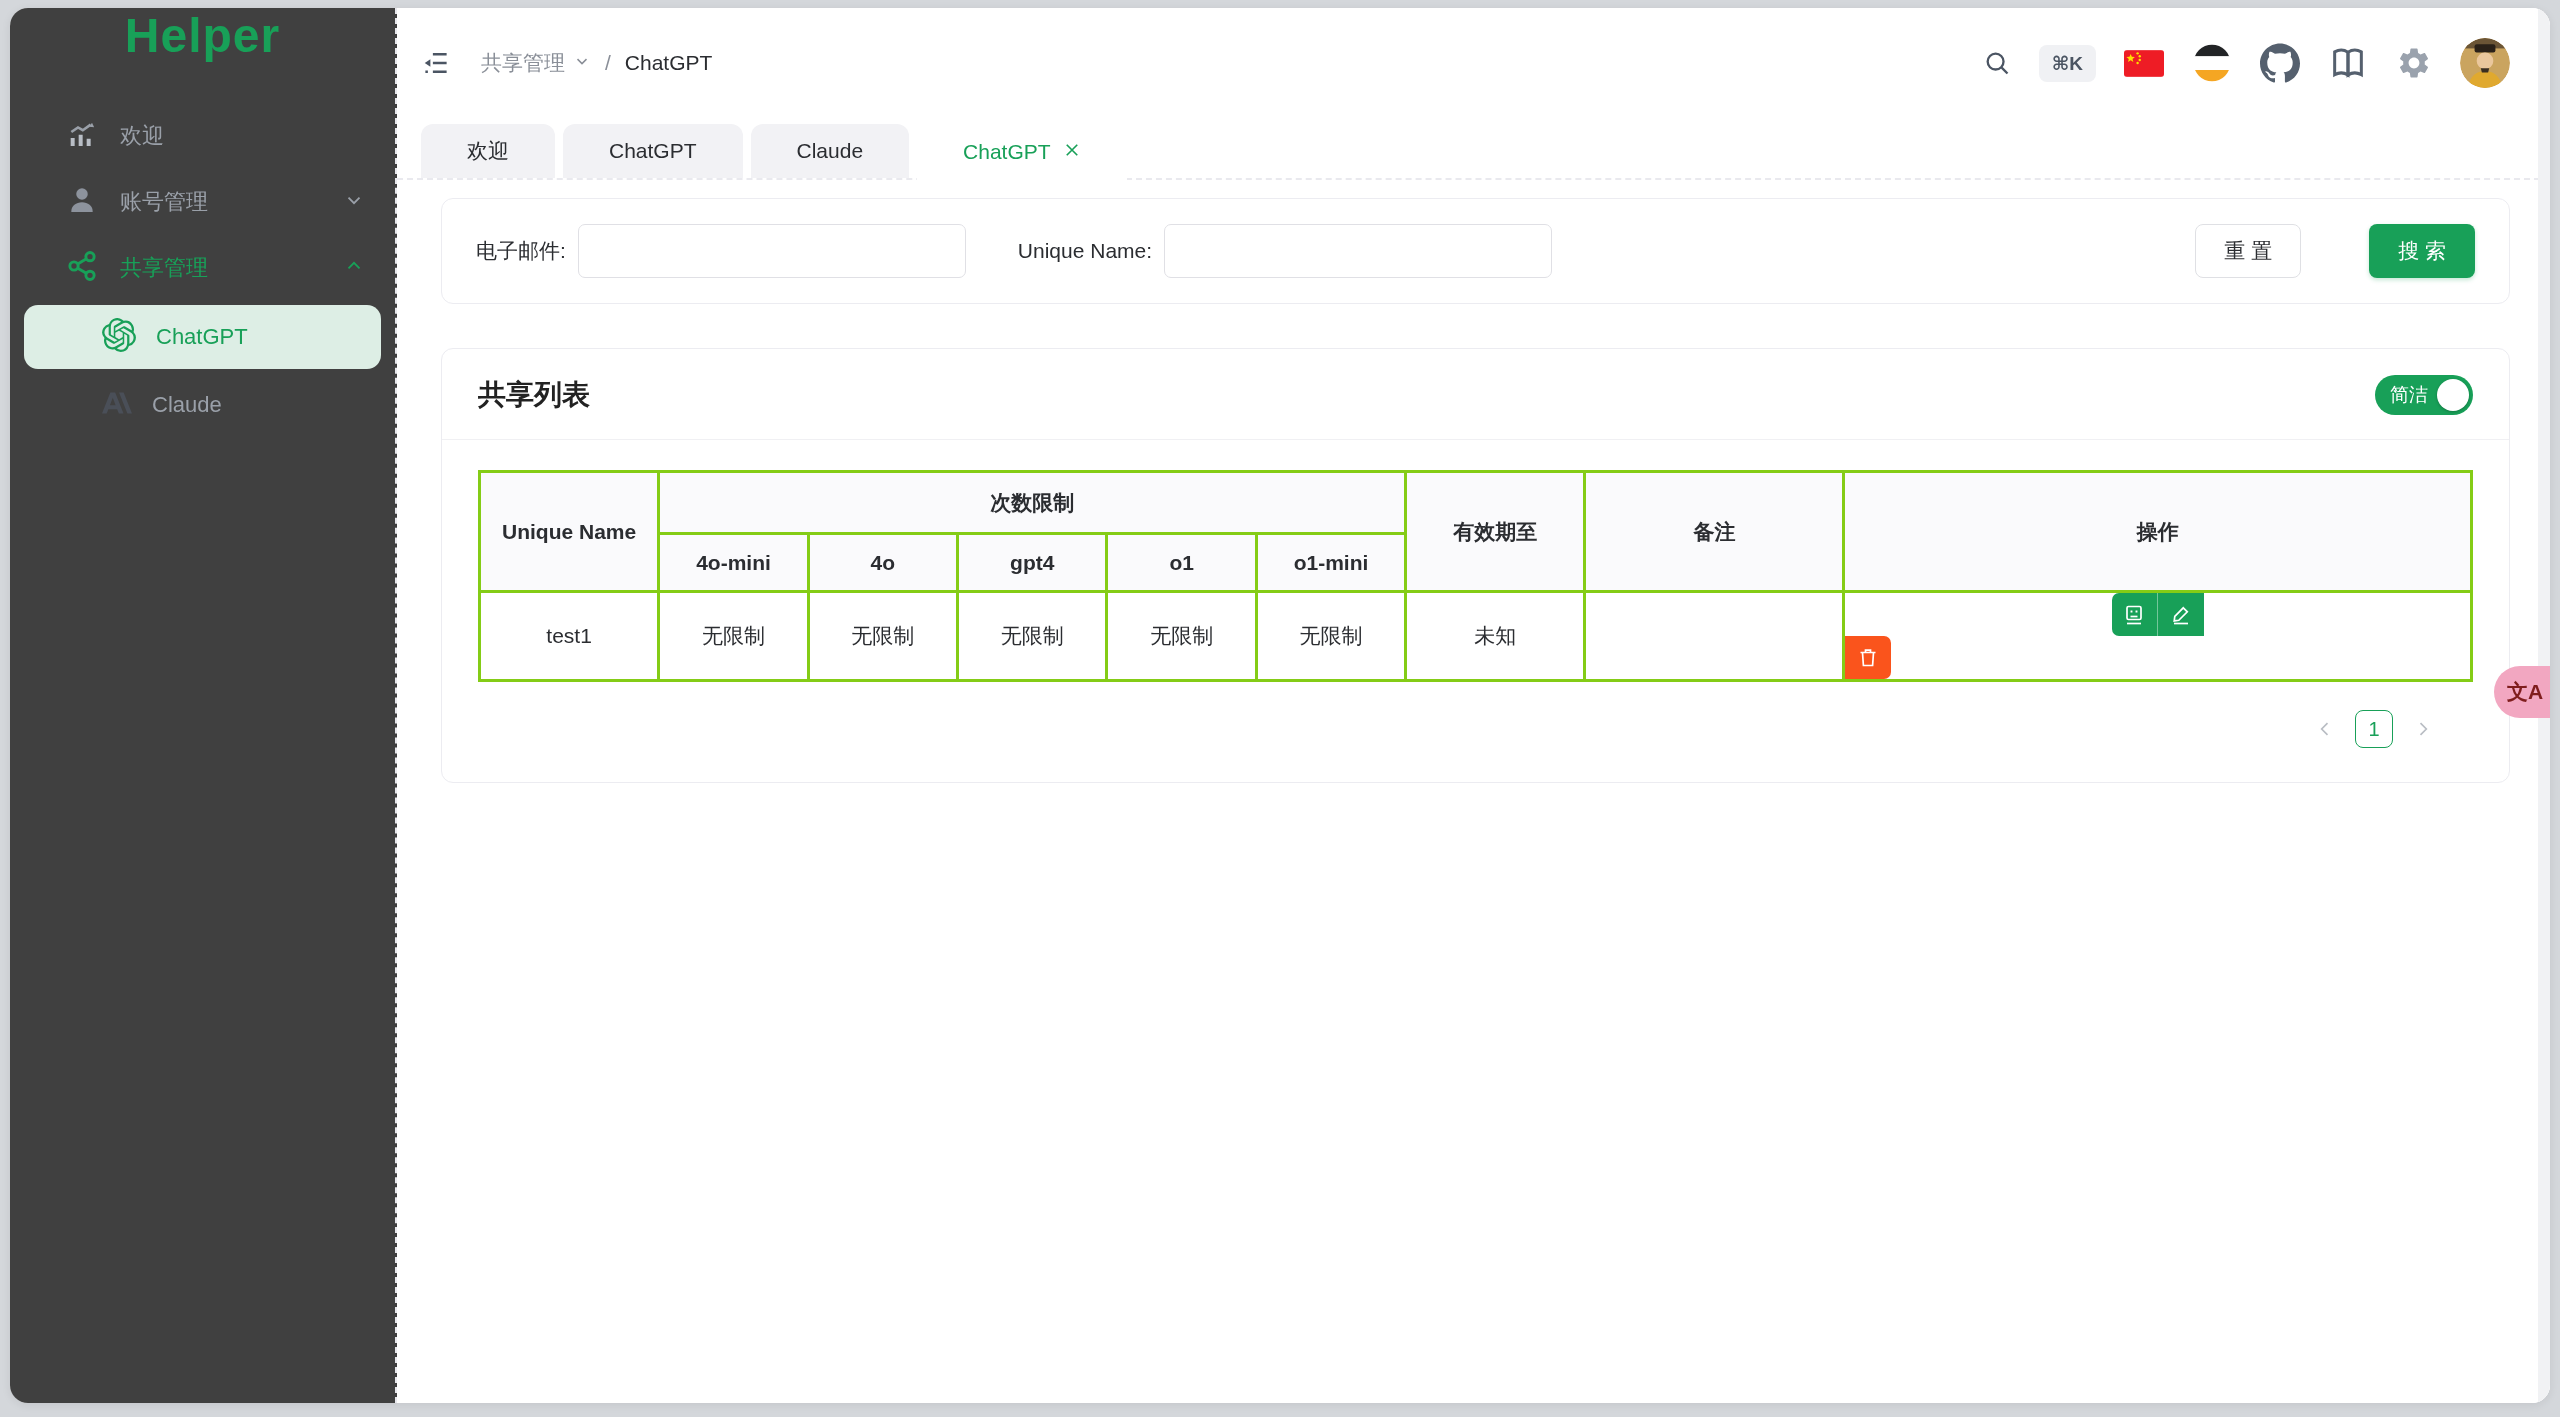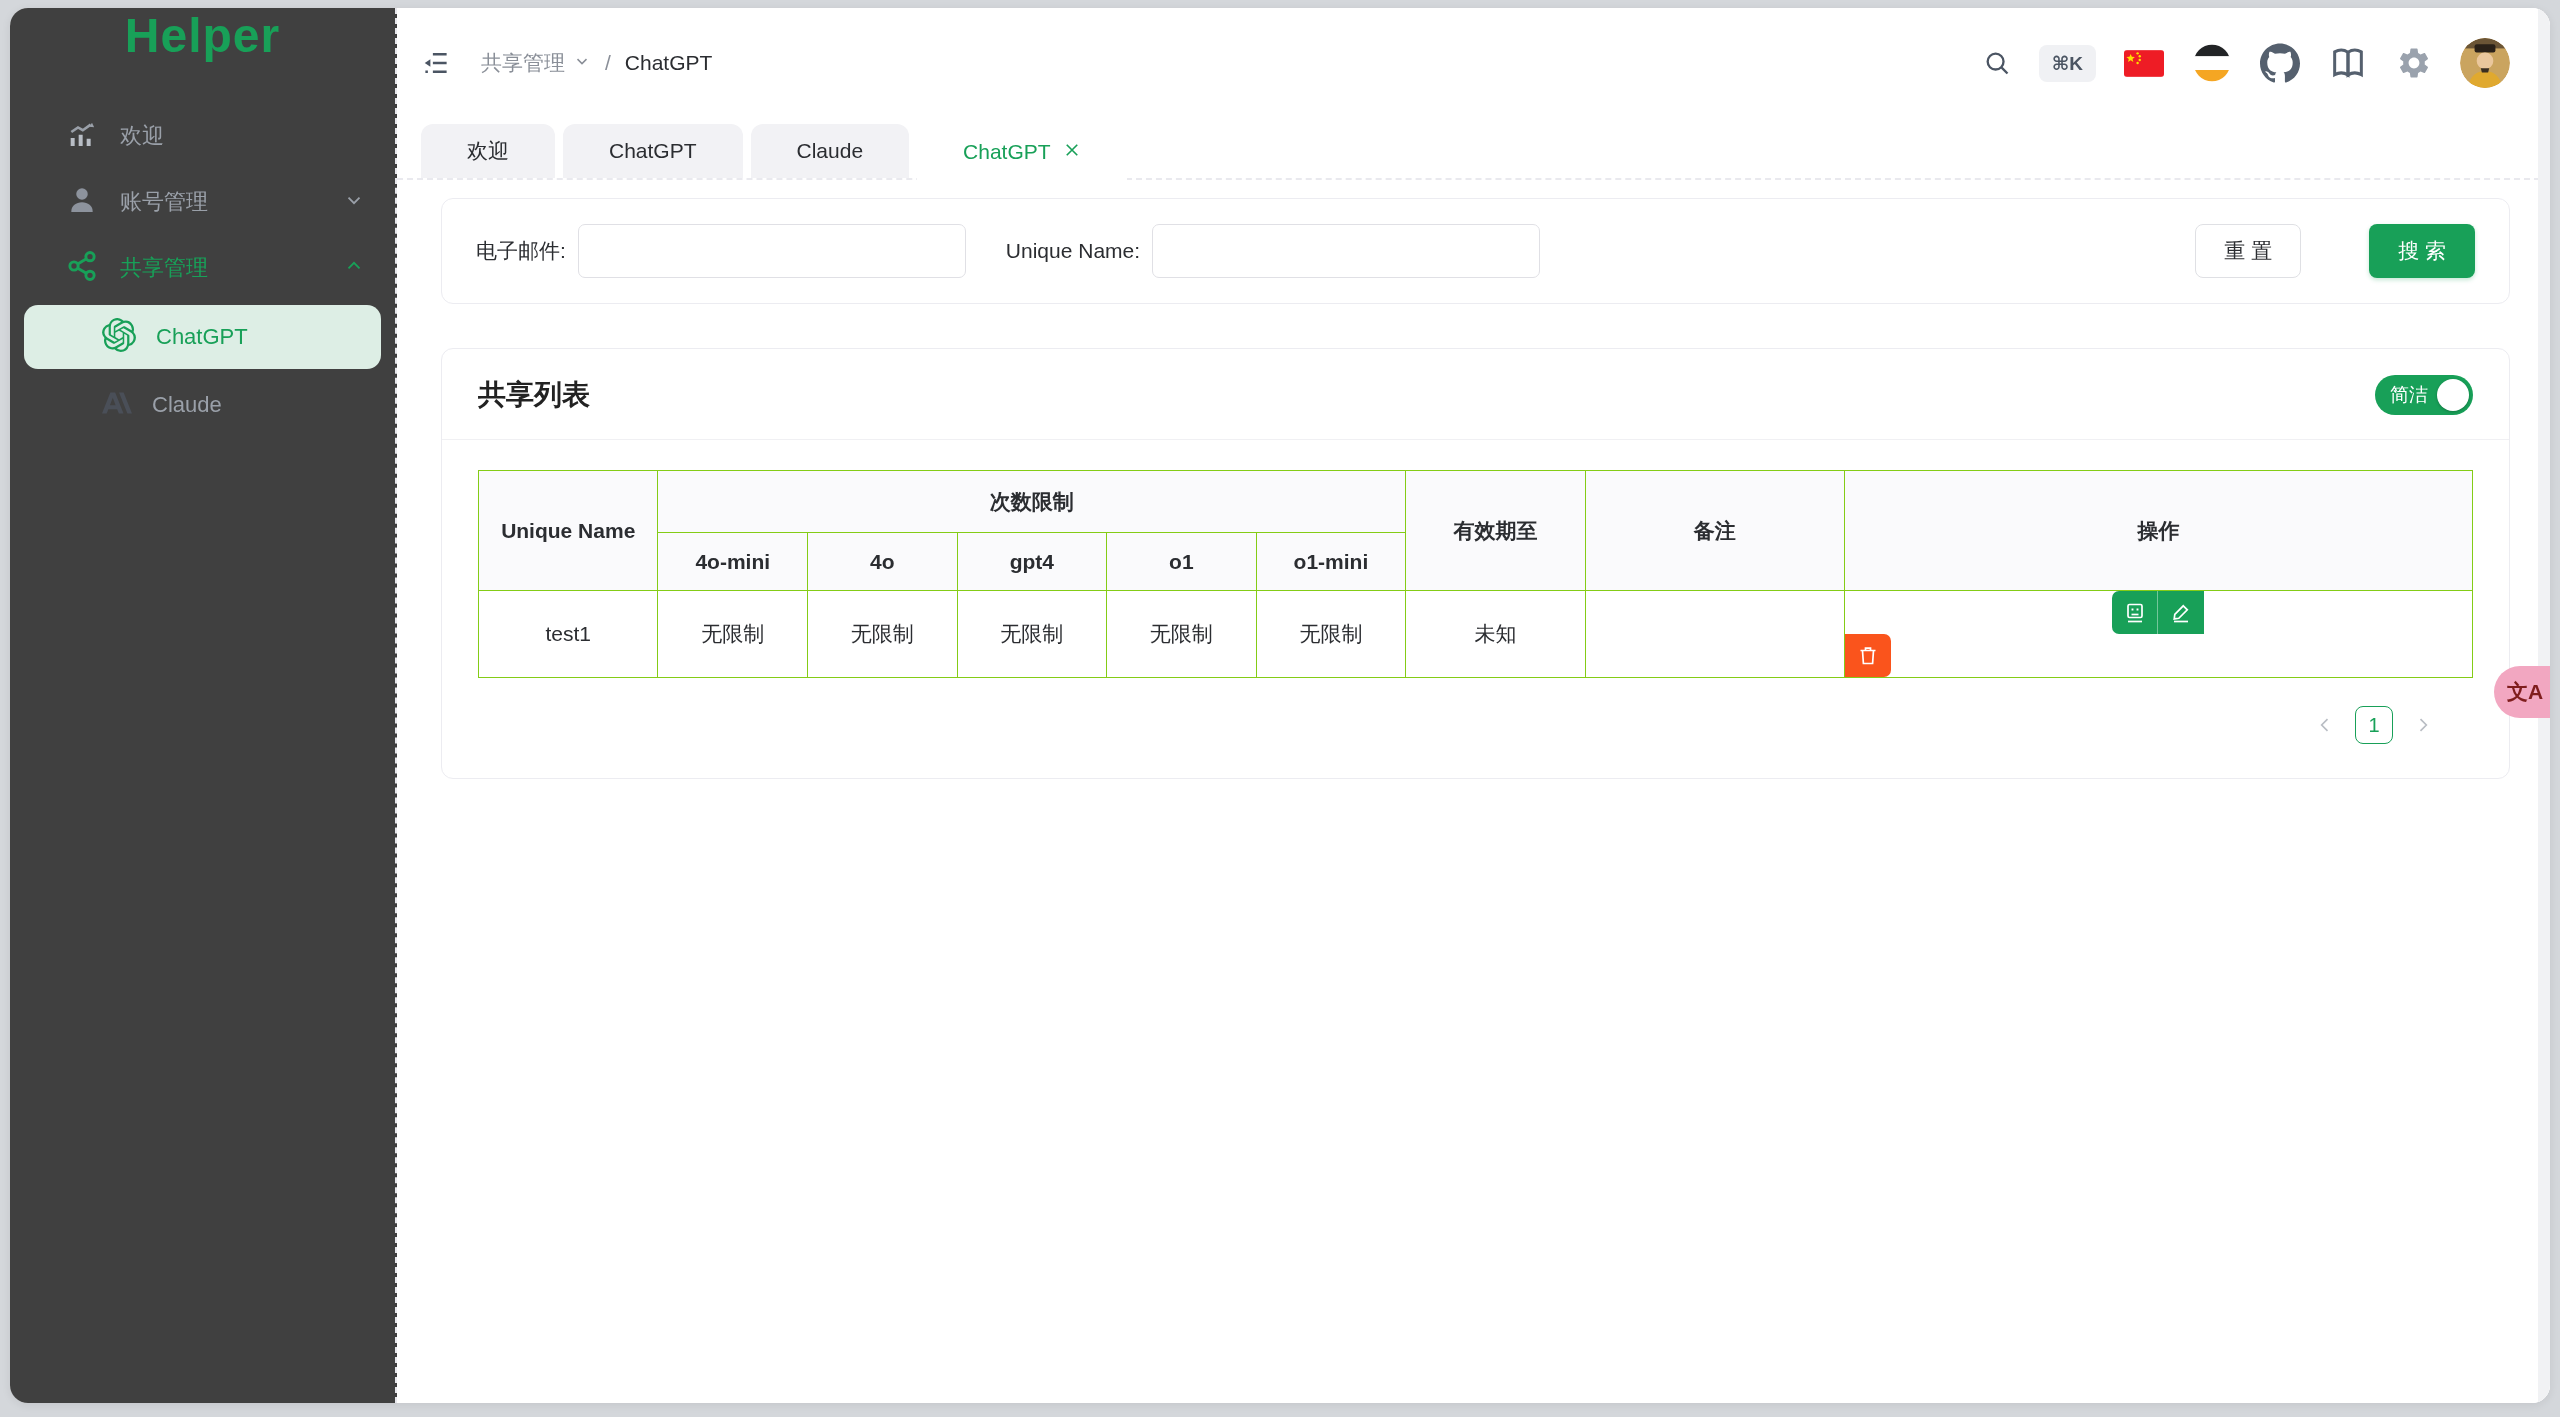--- a/index.html
+++ b/index.html
@@ -84,21 +84,21 @@
   .filter-card {
     height:106px; display:flex; align-items:center; padding:0 34px;
   }
   .fld-label { font-size:21px; color:#2b2d31; white-space:nowrap; }
   .fld-input {
     width:388px; height:54px; margin-left:12px;
     border:1px solid #e0e0e5; border-radius:7px;
     font-size:20px; padding:0 16px; outline:none; color:#2b2d31;
     font-family:inherit;
   }
-  .gap-lg { margin-left:40px; }
+  .gap-lg { margin-left:52px; }
   .filter-actions { margin-left:auto; display:flex; gap:28px; }
   .btn {
     height:54px; padding:0 28px; border-radius:8px; font-size:21px;
     display:flex; align-items:center; justify-content:center;
     cursor:pointer; border:1px solid transparent; font-family:inherit;
     white-space:nowrap;
     margin-left:40px;
   }
   .btn-plain { background:#fff; border-color:#dfe0e4; color:#2b2d31; }
   .btn-primary { background:#18a058; color:#fff; box-shadow:0 2px 4px rgba(24,160,88,.25); }
@@ -113,21 +113,21 @@
     width:98px; height:40px; background:#18a058; border-radius:20px;
     position:relative; cursor:pointer; display:flex; align-items:center;
   }
   .toggle .t-label { color:#fff; font-size:19px; margin-left:15px; }
   .toggle .knob {
     position:absolute; right:4px; top:4px; width:32px; height:32px;
     background:#fff; border-radius:50%; box-shadow:0 1px 3px rgba(0,0,0,.25);
   }
   .table-wrap { padding:30px 36px 0; }
   table { width:100%; border-collapse:collapse; font-size:21px; color:#2b2d31; }
-  th, td { border:1px solid #84cc16; text-align:center; }
+  th, td { border:3px solid #84cc16; text-align:center; }
   thead th { background:#fafafc; font-weight:600; }
   .h-row1 th { height:62px; }
   .h-row2 th { height:58px; }
   tbody td { height:74px; }
   .actions-cell { }
   .act-group { display:inline-flex; }
   .act-btn {
     width:46px; height:43px; display:flex; align-items:center; justify-content:center;
     cursor:pointer; border:none;
   }

